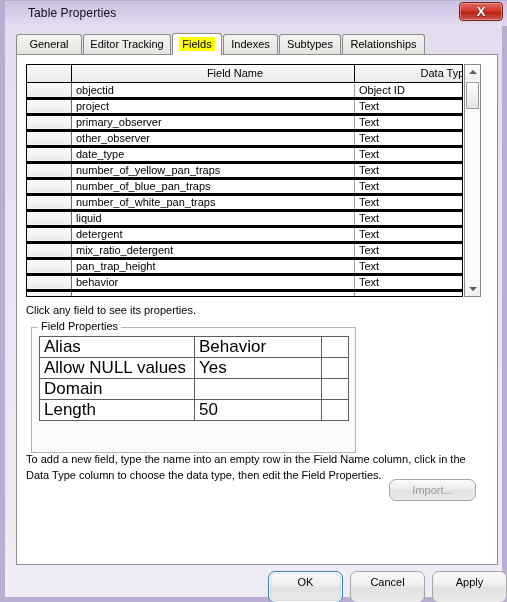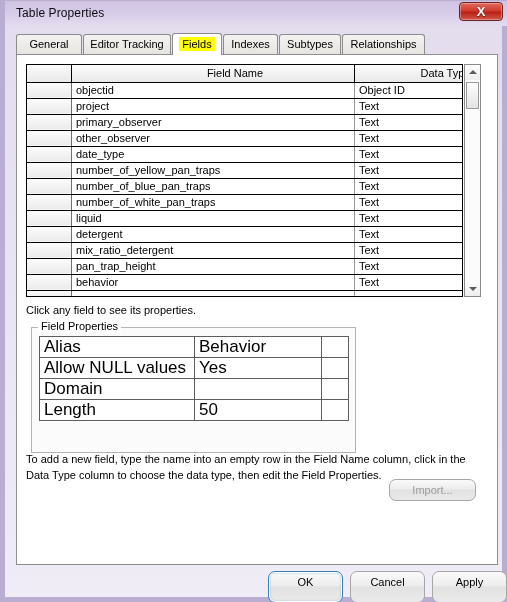--- a/index.html
+++ b/index.html
@@ -34,21 +34,21 @@
     position: absolute;
     left: 0; top: 0;
     width: 507px;
     height: 26px;
     background: linear-gradient(to bottom, #cfc3e2 0%, #d7cce8 50%, #e4dcef 100%);
     border-top: 1px solid #b9aed2;
     box-sizing: border-box;
   }
   .title-text {
     position: absolute;
-    left: 11px;
+    left: 23px;
     top: 5px;
     font-size: 12px;
     color: #0d0d14;
     letter-spacing: 0.1px;
     white-space: nowrap;
   }
   .close-btn {
     position: absolute;
     right: 9px;
     top: 1px;
@@ -160,21 +160,21 @@
     text-align: center;
     height: 17px;
     color: #000;
     padding-left: 44px;
   }
   .grid thead th.col-sel {
     background: linear-gradient(to bottom, #fbfbfb 0%, #e9e9e9 100%);
     border-right: 1px solid #000;
   }
   .grid tbody td {
-    border-bottom: 1px solid #000000;
+    border-bottom: 3px solid #000000;
     border-right: 1px solid #9a9a9a;
     background: #ffffff;
     padding-left: 4px;
     white-space: nowrap;
     overflow: hidden;
   }
   .grid tbody td.col-sel {
     background: linear-gradient(to bottom, #fcfcfc 0%, #ebebeb 100%);
     border-right: 1px solid #6e6e6e;
     padding-left: 0;

